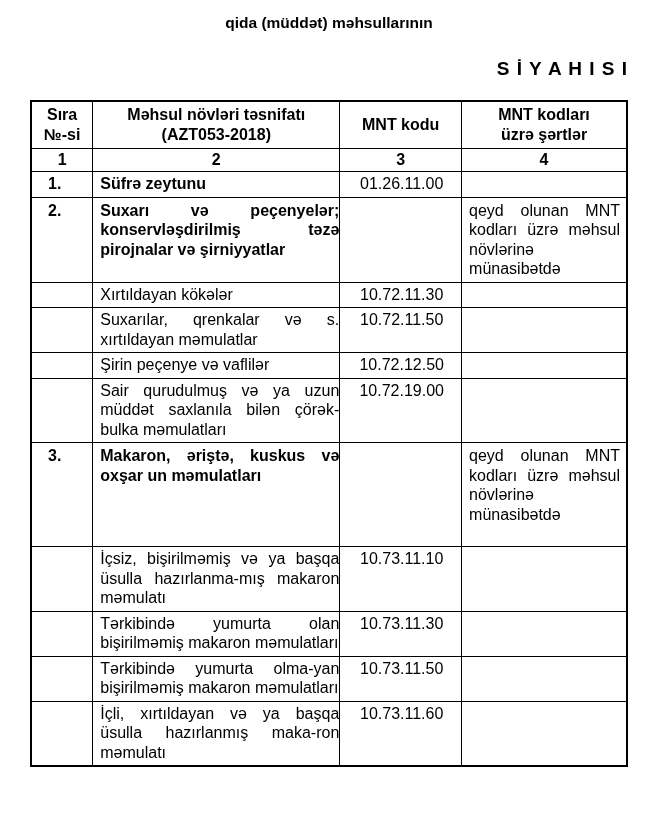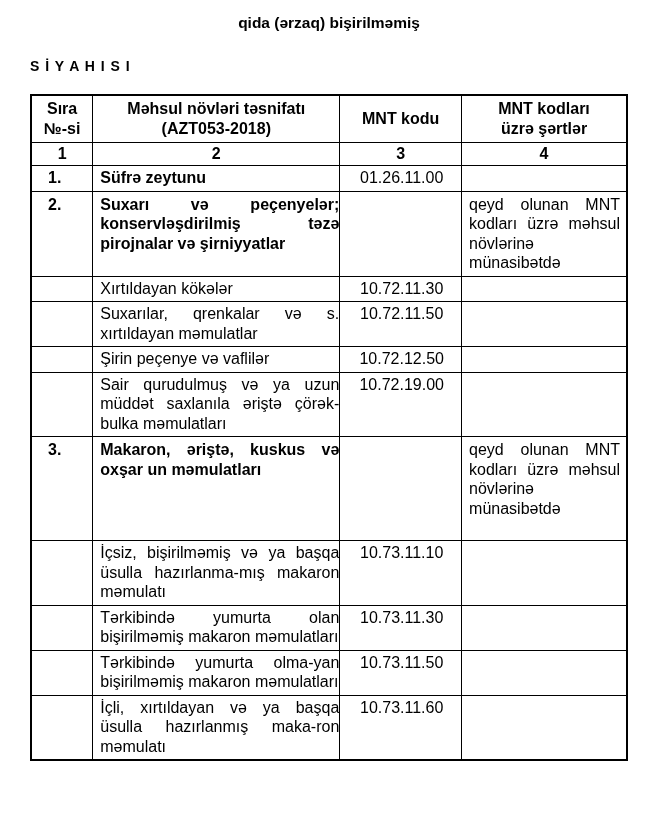--- a/index.html
+++ b/index.html
@@ -17,22 +17,22 @@
   }
   .doc-title {
     font-weight: bold;
     font-size: 15.5px;
     line-height: 1.45;
     text-align: center;
     margin-top: 2px;
   }
   .doc-heading {
     font-weight: bold;
-    font-size: 14px;
-    text-align: left;
+    font-size: 19px;
+    text-align: right;
     margin: 24px 0 20px 0;
     letter-spacing: 1px;
   }
   table.main-table {
     width: 100%;
     border-collapse: collapse;
     border: 2px solid #000;
     font-size: 16px;
     line-height: 1.22;
   }
@@ -74,21 +74,21 @@
     padding-left: 7px;
     padding-right: 6px;
   }
   tr.tall-row { height: 104px; }
   tr.group-row td { padding-top: 3px; }
 </style>
 </head>
 <body>
 
 <div class="doc-title">
-  <div>qida (ərzaq) bişirilməmiş</div>
+  <div>qida (müddət) məhsullarının</div>
 </div>
 
 <div class="doc-heading">S İ Y A H I S I</div>
 
 <table class="main-table">
   <colgroup>
     <col style="width: 62px;">
     <col style="width: 248px;">
     <col style="width: 122px;">
     <col style="width: 166px;">
@@ -137,21 +137,21 @@
         <td class="col-note"></td>
       </tr>
       <tr>
         <td class="col-num"></td>
         <td class="col-name">Şirin peçenye və vaflilər</td>
         <td class="col-code">10.72.12.50</td>
         <td class="col-note"></td>
       </tr>
       <tr>
         <td class="col-num"></td>
-        <td class="col-name">Sair qurudulmuş və ya uzun müddət saxlanıla əriştə çörək-bulka məmulatları</td>
+        <td class="col-name">Sair qurudulmuş və ya uzun müddət saxlanıla bilən çörək-bulka məmulatları</td>
         <td class="col-code">10.72.19.00</td>
         <td class="col-note"></td>
       </tr>
       <tr class="group-row tall-row">
         <td class="col-num">3.</td>
         <td class="col-name bold">Makaron, əriştə, kuskus və oxşar un məmulatları</td>
         <td class="col-code"></td>
         <td class="col-note">qeyd olunan MNT kodları üzrə məhsul növlərinə münasibətdə</td>
       </tr>
       <tr>

